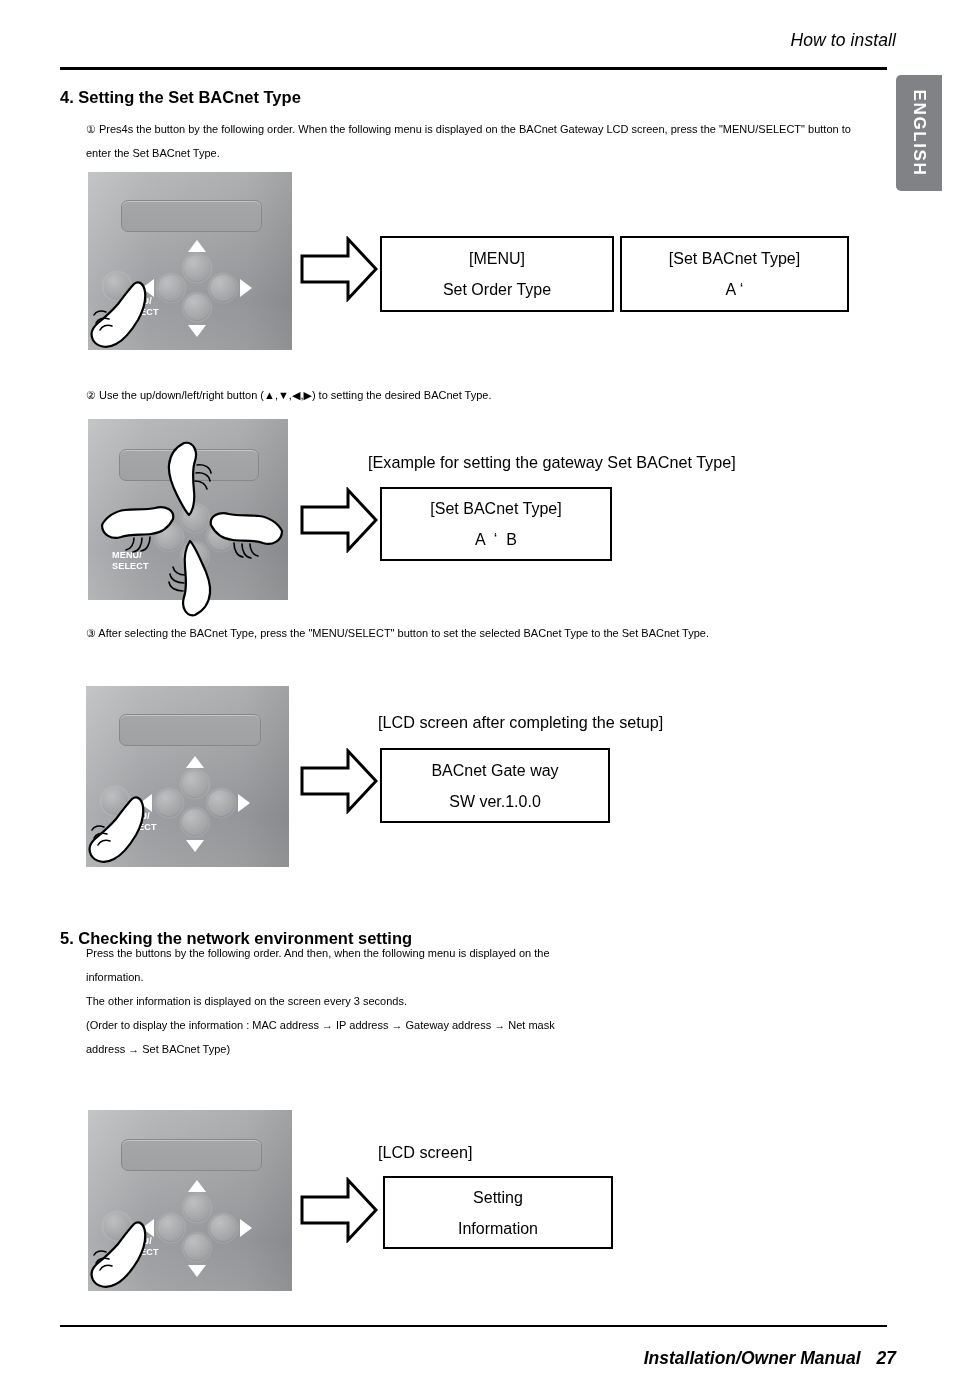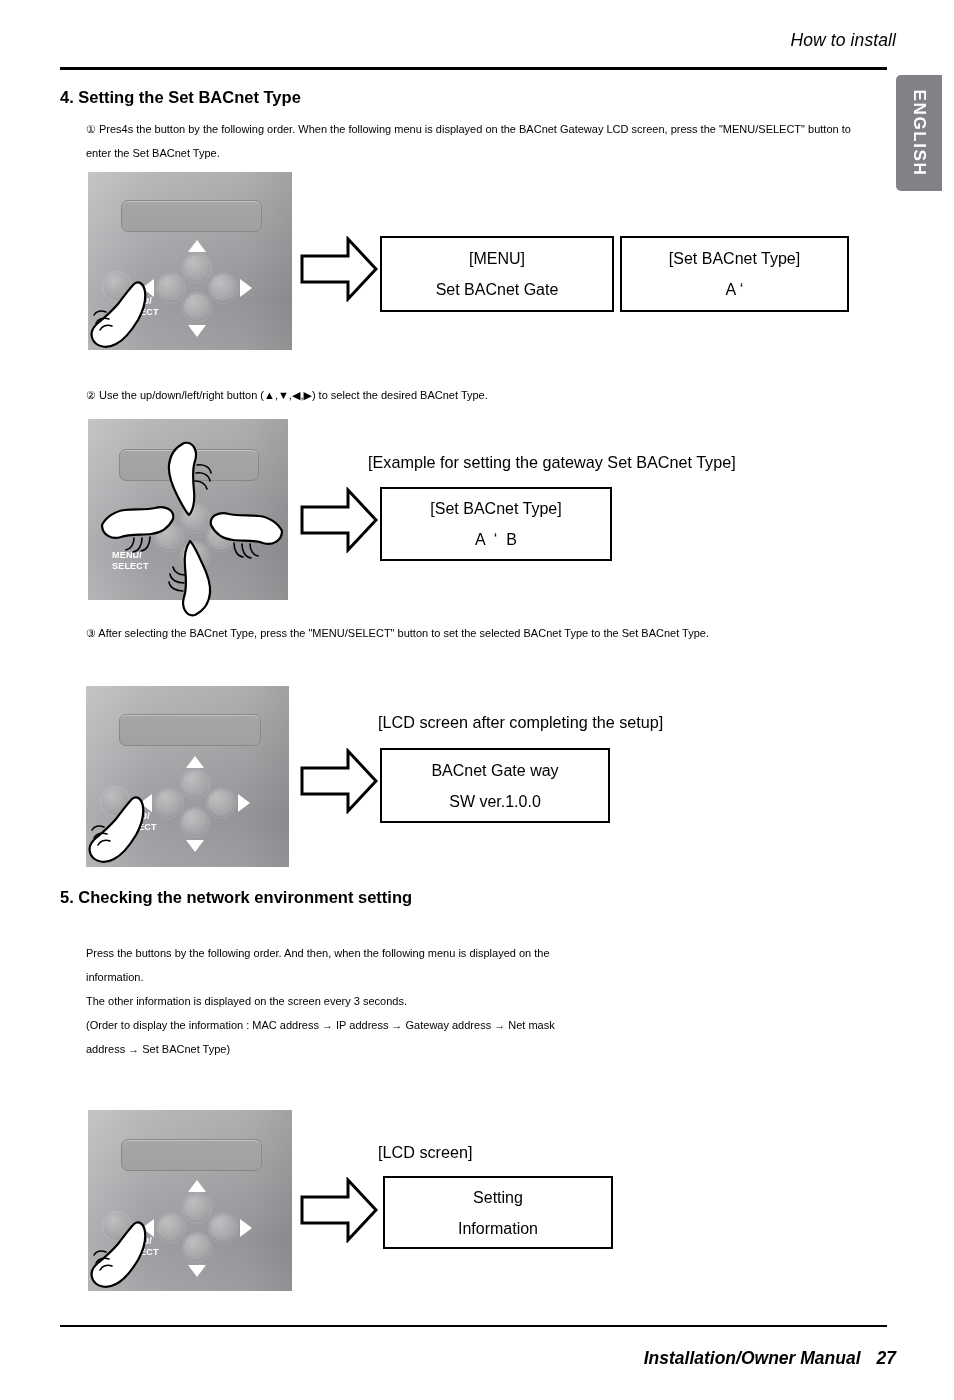--- a/index.html
+++ b/index.html
@@ -202,31 +202,31 @@
     <path d="M16 34 C11 32 6 33 4 37 M19 41 C13 39 8 41 6 45 M22 48 C17 46 12 48 10 52" fill="none" stroke="#000000" stroke-width="1.6" stroke-linecap="round"></path>
   </svg>
 </div>
 
 <svg class="arrow-svg" style="left:300px; top:236px;" width="78" height="66" viewBox="0 0 78 66">
   <path d="M2 20 L48 20 L48 3 L76 33 L48 63 L48 46 L2 46 Z" fill="#ffffff" stroke="#000000" stroke-width="3" stroke-linejoin="miter"></path>
 </svg>
 
 <div class="lcd-box" style="left:380px; top:236px; width:230px; height:72px;">
   <div class="lcd-line">[MENU]</div>
-  <div class="lcd-line">Set BACnet Gate</div>
+  <div class="lcd-line">Set Order Type</div>
 </div>
 
 <div class="lcd-box" style="left:620px; top:236px; width:225px; height:72px;">
   <div class="lcd-line">[Set BACnet Type]</div>
   <div class="lcd-line">A ‘</div>
 </div>
 
 <div class="body-text" style="left:86px; top:383px; width:800px;">
   <span>②</span>
-  <span>Use the up/down/left/right button (▲,▼,◀,▶) to select the desired BACnet Type.</span>
+  <span>Use the up/down/left/right button (▲,▼,◀,▶) to setting the desired BACnet Type.</span>
 </div>
 
 <div class="device" style="left:88px; top:419px; width:200px; height:181px;">
   <div class="device-inner-shade"></div>
   <div class="lcd-strip" style="left:31px; top:30px; width:138px; height:30px;"></div>
   <div class="btn-round" style="left:94px; top:86px; width:26px; height:26px;"></div>
   <div class="btn-round" style="left:94px; top:124px; width:26px; height:26px;"></div>
   <div class="btn-round" style="left:68px; top:105px; width:26px; height:26px;"></div>
   <div class="btn-round" style="left:120px; top:105px; width:26px; height:26px;"></div>
   <div class="menu-label" style="left:24px; top:131px;">
@@ -297,21 +297,21 @@
 
 <svg class="arrow-svg" style="left:300px; top:748px;" width="78" height="66" viewBox="0 0 78 66">
   <path d="M2 20 L48 20 L48 3 L76 33 L48 63 L48 46 L2 46 Z" fill="#ffffff" stroke="#000000" stroke-width="3" stroke-linejoin="miter"></path>
 </svg>
 
 <div class="lcd-box" style="left:380px; top:748px; width:226px; height:71px;">
   <div class="lcd-line">BACnet Gate way</div>
   <div class="lcd-line">SW ver.1.0.0</div>
 </div>
 
-<div class="sec-heading" style="left:60px; top:888px;">5. Checking the network environment setting</div>
+<div class="sec-heading" style="left:60px; top:929px;">5. Checking the network environment setting</div>
 
 <div class="body-text" style="left:86px; top:941px; width:820px;">
   <div>Press the buttons by the following order. And then, when the following menu is displayed on the</div>
   <div>information.</div>
   <div>The other information is displayed on the screen every 3 seconds.</div>
   <div>(Order to display the information : MAC address → IP address → Gateway address → Net mask</div>
   <div>address → Set BACnet Type)</div>
 </div>
 
 <div class="device" style="left:88px; top:1110px; width:204px; height:181px;">

